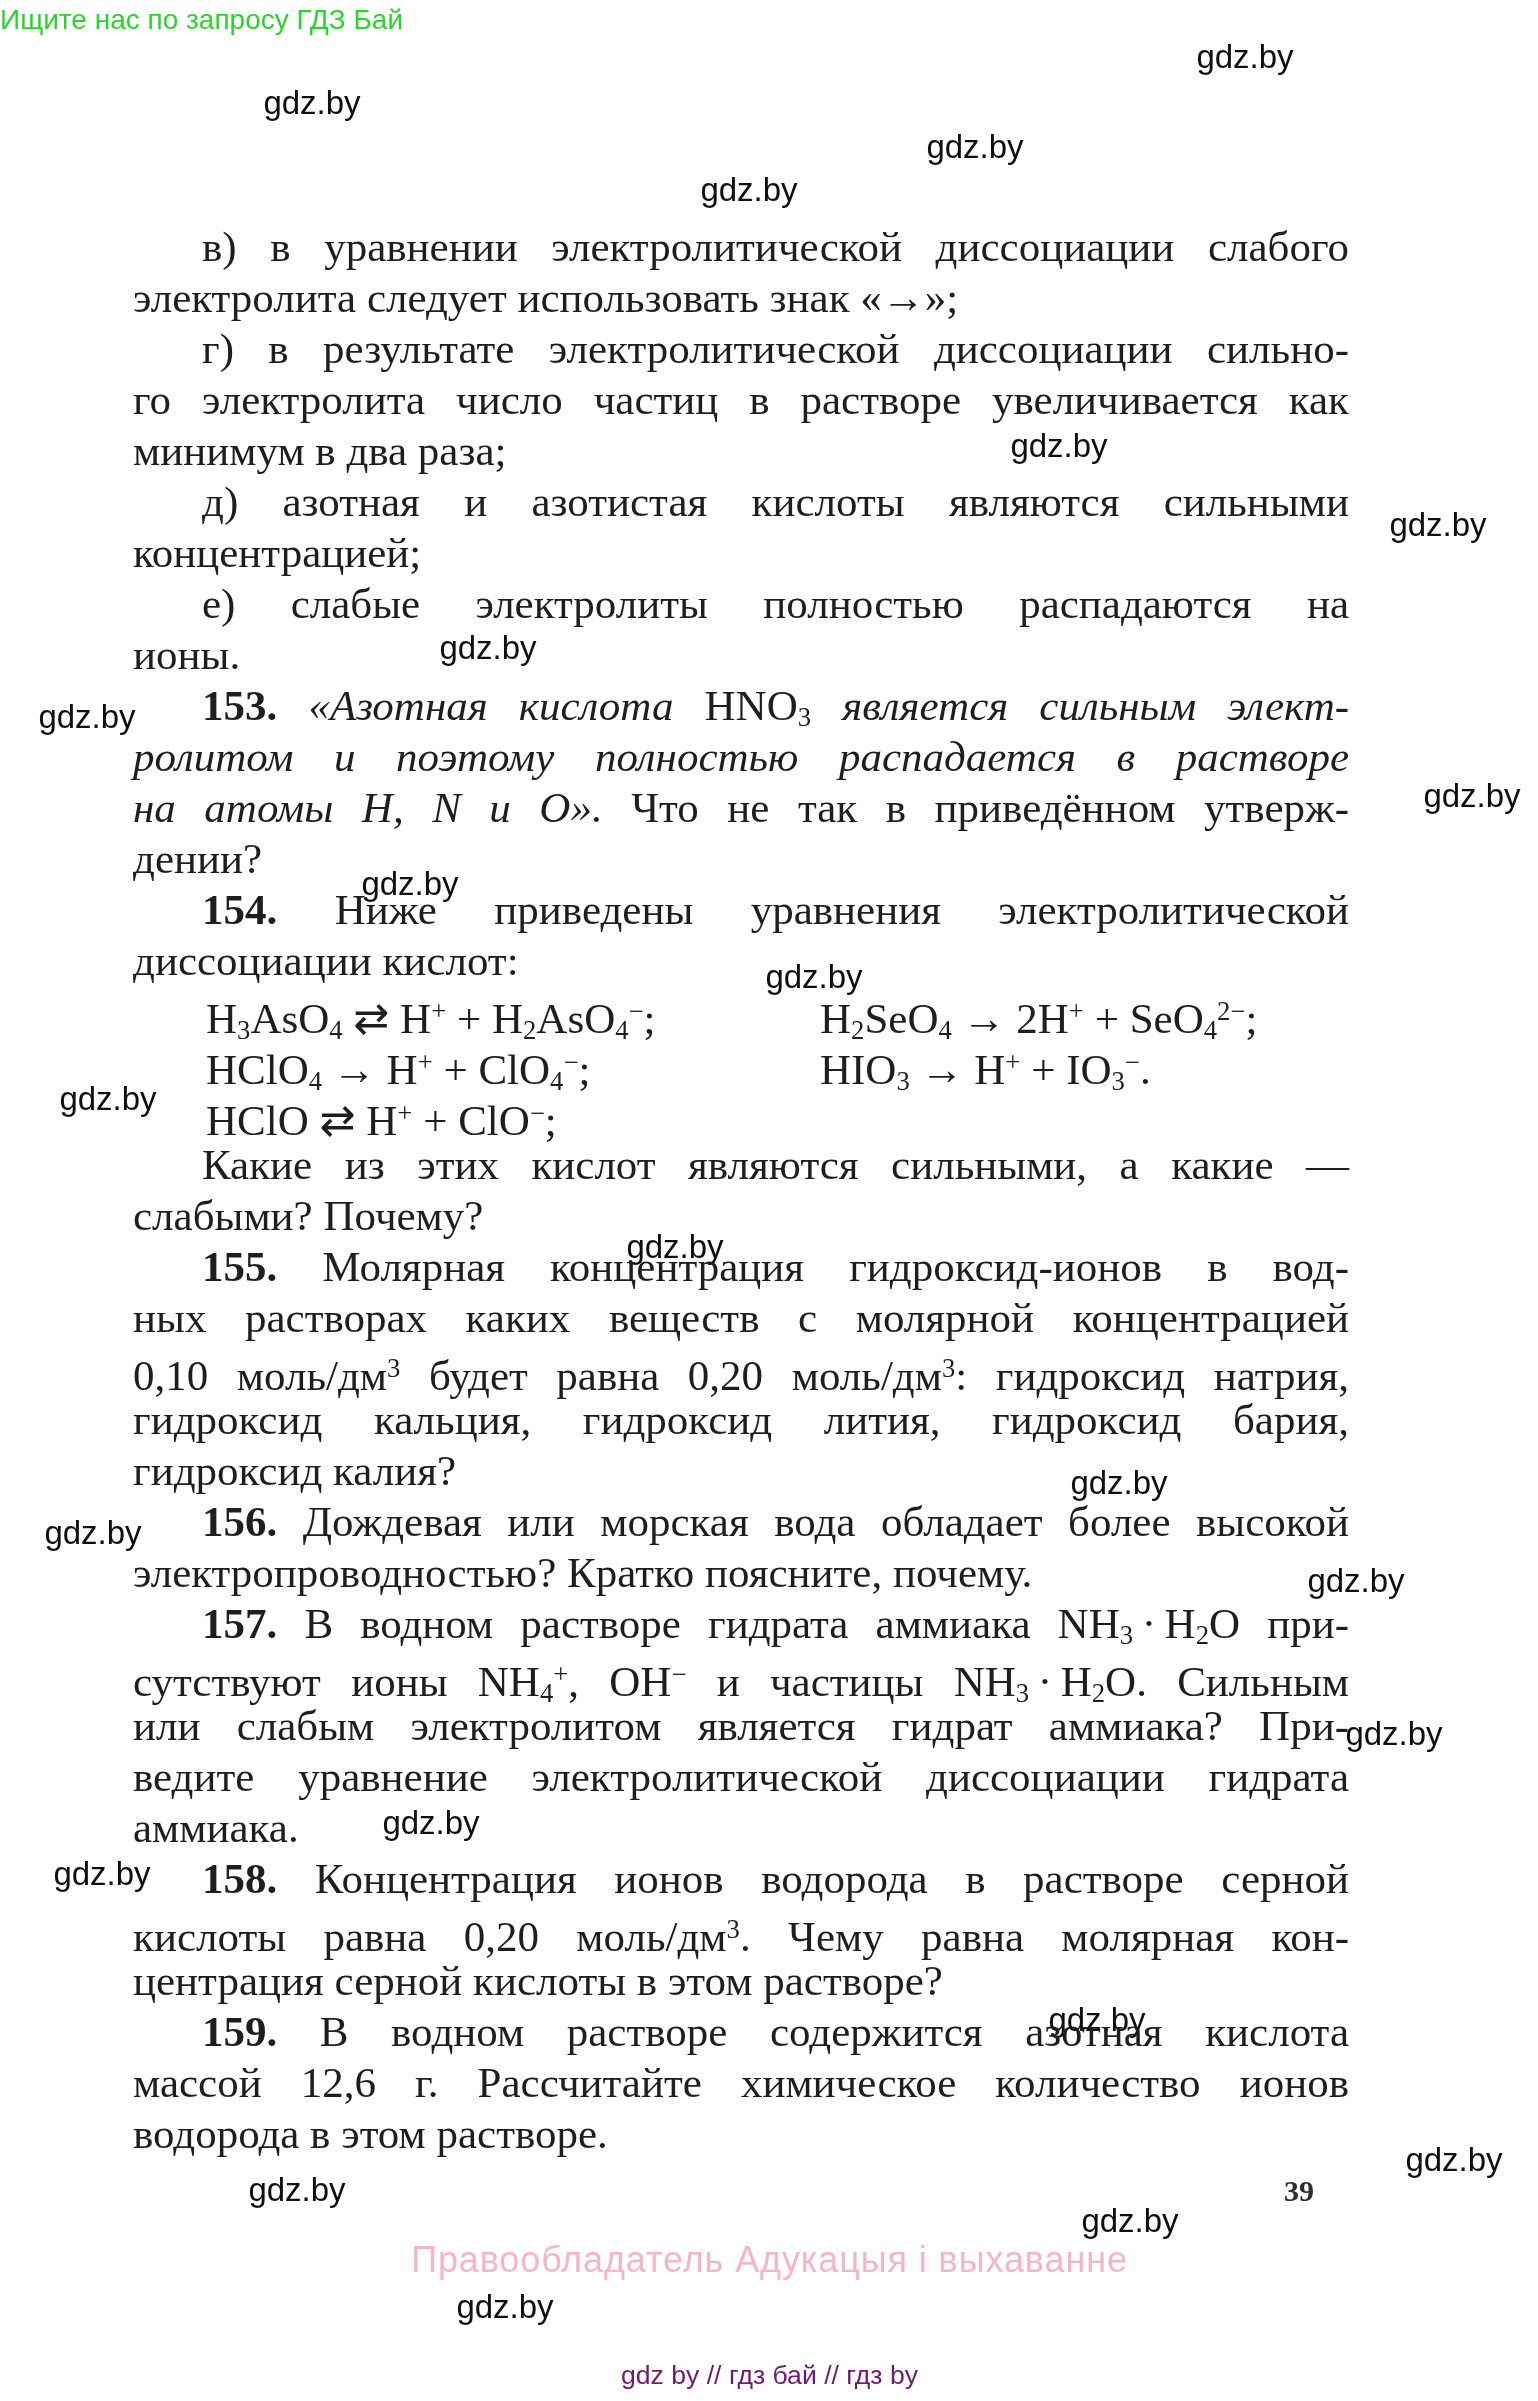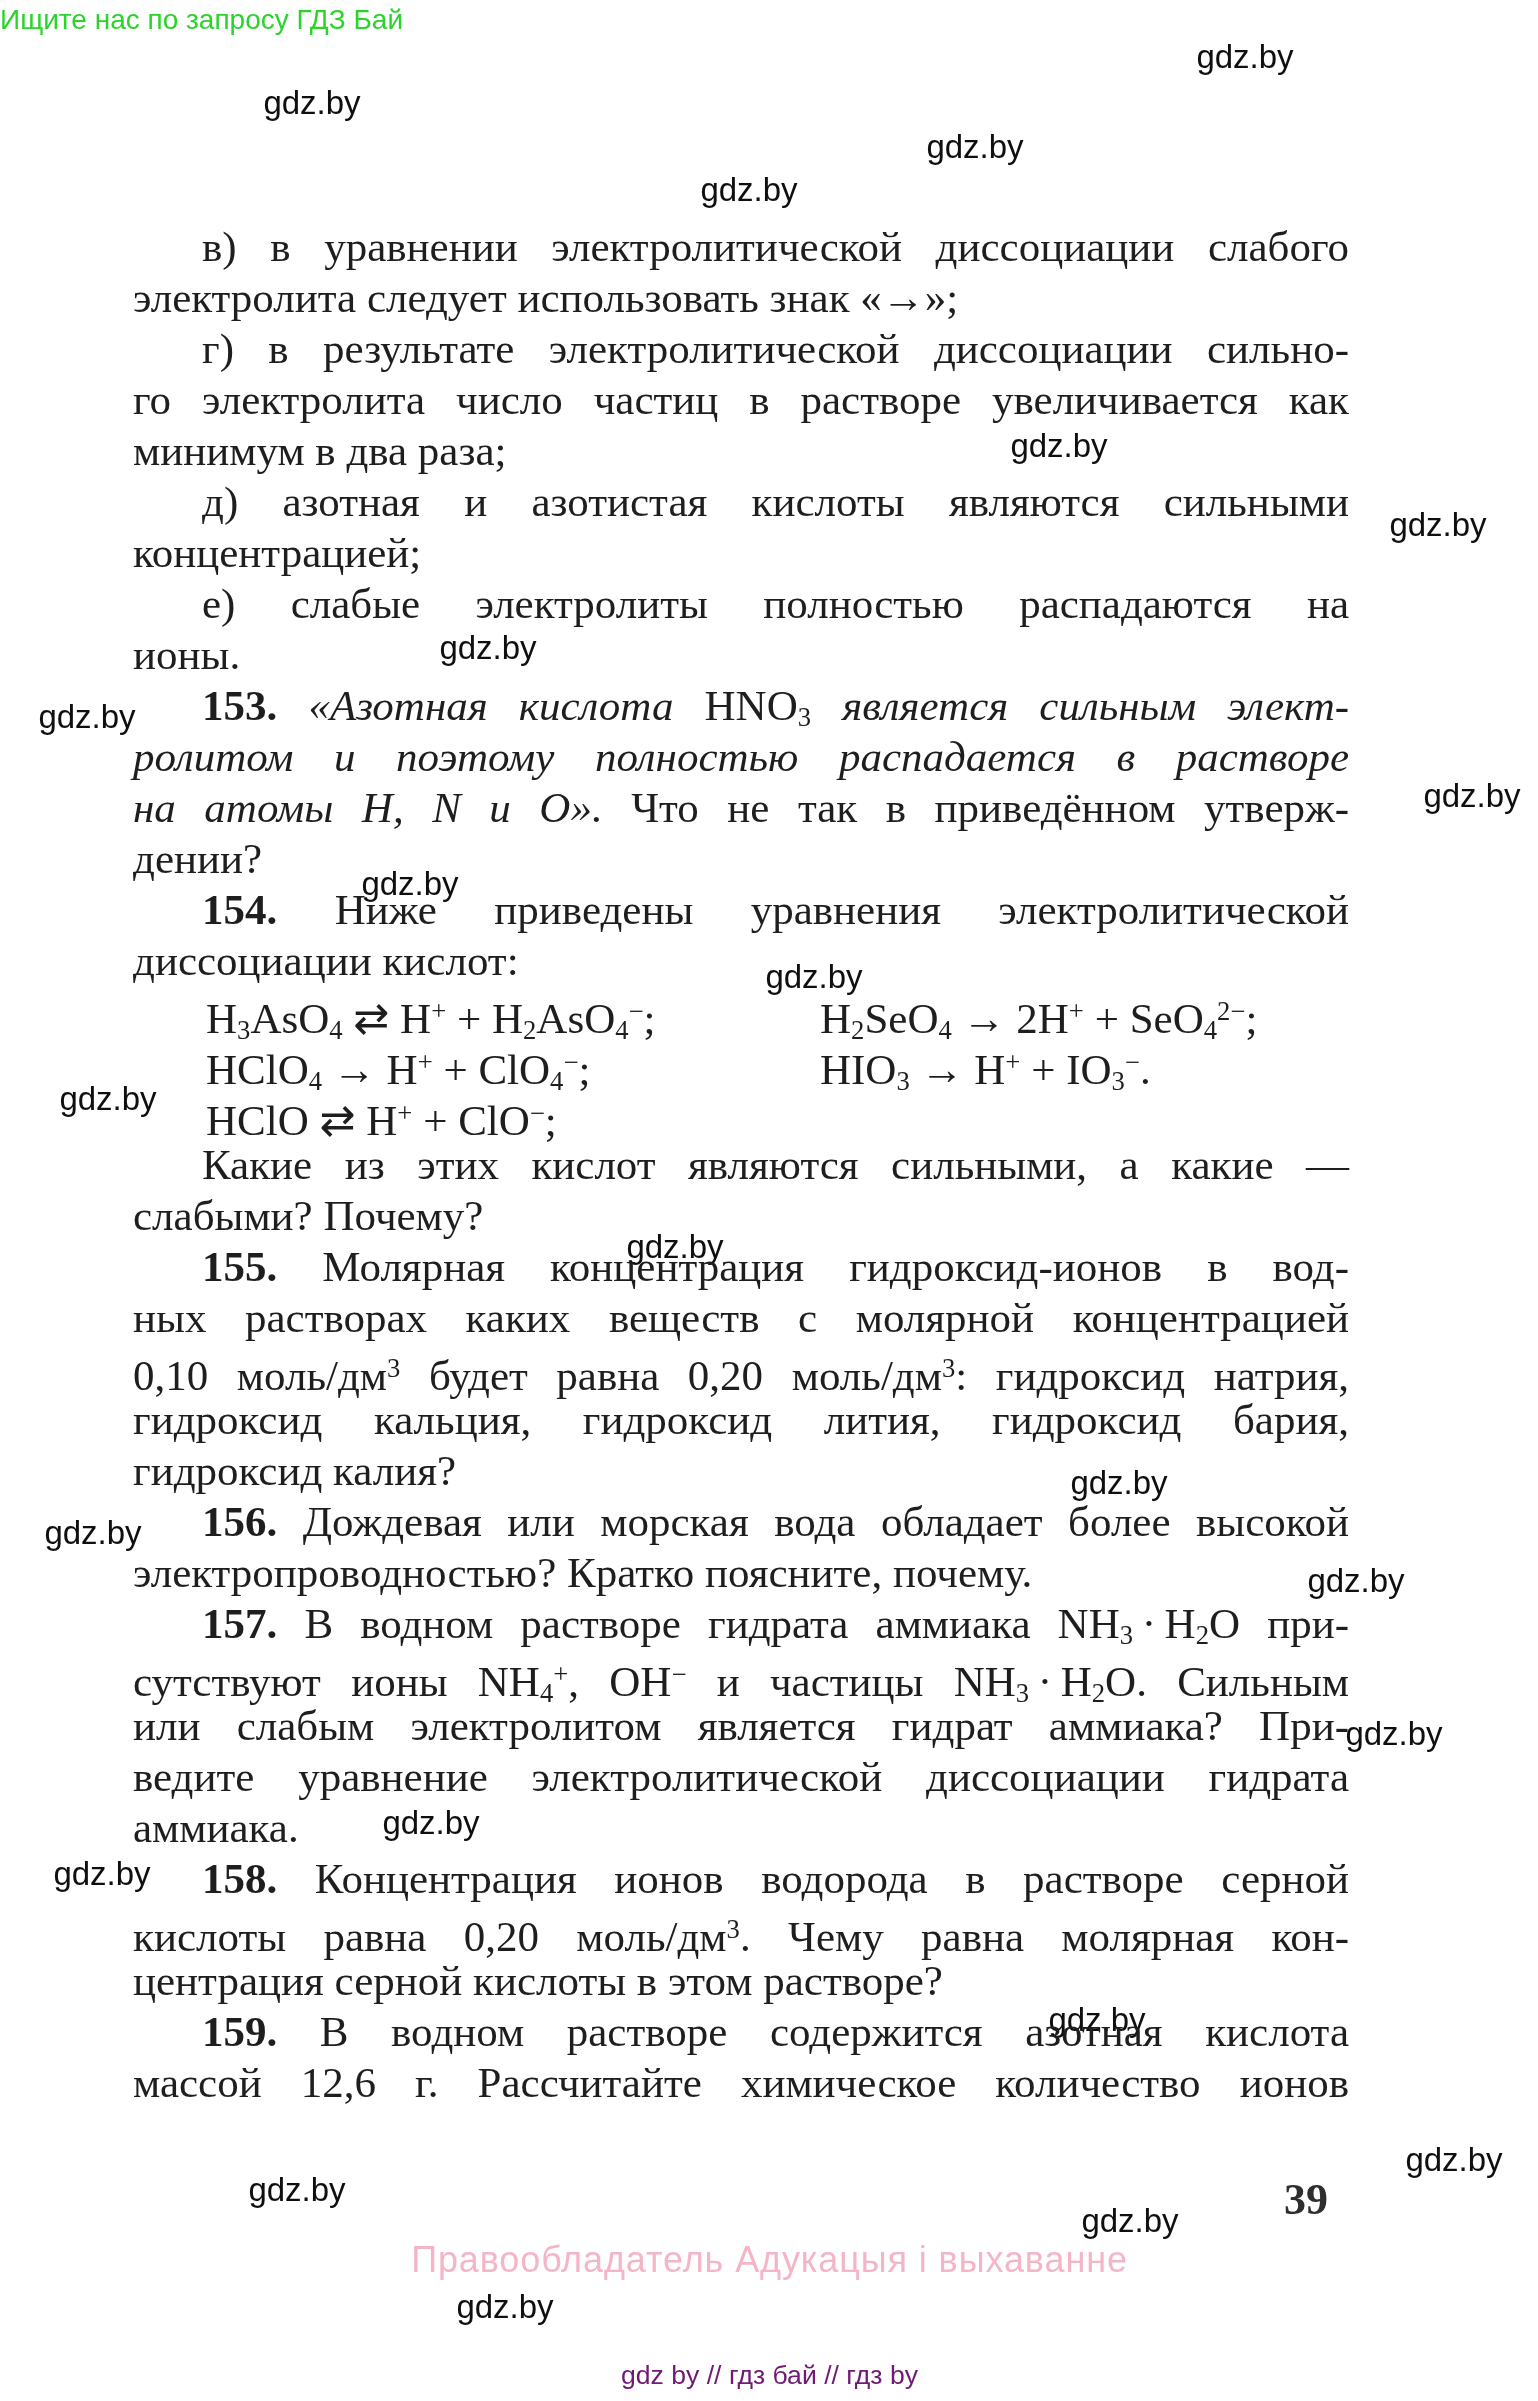--- a/index.html
+++ b/index.html
@@ -16,21 +16,21 @@
   .line.eq{position:relative;}
   .line.eq .col1{margin-left:73px;font-family:Liberation Serif, serif;}
   .line.eq .col2{position:absolute;left:687px;top:0;}
   .b{font-weight:bold;}
   .i{font-style:italic;}
   .vsub{font-size:0.62em;vertical-align:-0.22em;}
   .vsup{font-size:0.62em;vertical-align:0.5em;}
   .copyright{position:absolute;top:2239px;left:0;width:100%;text-align:center;
         font-family:"Liberation Sans", sans-serif;font-size:36px;letter-spacing:0.9px;color:#f4b6c6;}
   .page-number{position:absolute;left:1284px;top:2174px;
-        font-family:"Liberation Serif", serif;font-size:44px;font-weight:600;color:#2e2e2e;}
+        font-family:"Liberation Serif", serif;font-size:30px;font-weight:600;color:#2e2e2e;}
   .footer-links{position:absolute;top:2360px;left:0;width:100%;text-align:center;
         font-family:"Liberation Sans", sans-serif;font-size:26.6px;color:#701a75;}
 </style>
 </head>
 <body>
 
 <div class="page">
   <div class="green-note">Ищите нас по запросу ГДЗ Бай</div>
   <div id="watermarks">
       <div class="wm" style="left: 1245px; top: 57px;">gdz.by</div>
@@ -89,18 +89,19 @@
       <div class="line indent just"><span class="b">157. </span><span>В водном растворе гидрата аммиака NH</span><span class="vsub">3</span><span> · H</span><span class="vsub">2</span><span>O при-</span></div>
       <div class="line just"><span>сутствуют ионы NH</span><span class="vsub">4</span><span class="vsup">+</span><span>, OH</span><span class="vsup">−</span><span> и частицы NH</span><span class="vsub">3</span><span> · H</span><span class="vsub">2</span><span>O. Сильным</span></div>
       <div class="line just"><span>или слабым электролитом является гидрат аммиака? При-</span></div>
       <div class="line just"><span>ведите уравнение электролитической диссоциации гидрата</span></div>
       <div class="line"><span>аммиака.</span></div>
       <div class="line indent just"><span class="b">158. </span><span>Концентрация ионов водорода в растворе серной</span></div>
       <div class="line just"><span>кислоты равна 0,20 моль/дм</span><span class="vsup">3</span><span>. Чему равна молярная кон-</span></div>
       <div class="line"><span>центрация серной кислоты в этом растворе?</span></div>
       <div class="line indent just"><span class="b">159. </span><span>В водном растворе содержится азотная кислота</span></div>
       <div class="line just"><span>массой 12,6 г. Рассчитайте химическое количество ионов</span></div>
+      <div class="line"><span>водорода в этом растворе.</span></div>
     </div>
   <div class="copyright">Правообладатель Адукацыя і выхаванне</div>
   <div class="page-number">39</div>
   <div class="footer-links">gdz by  //  гдз бай  //  гдз by</div>
 </div>
 
 
 </body></html>

